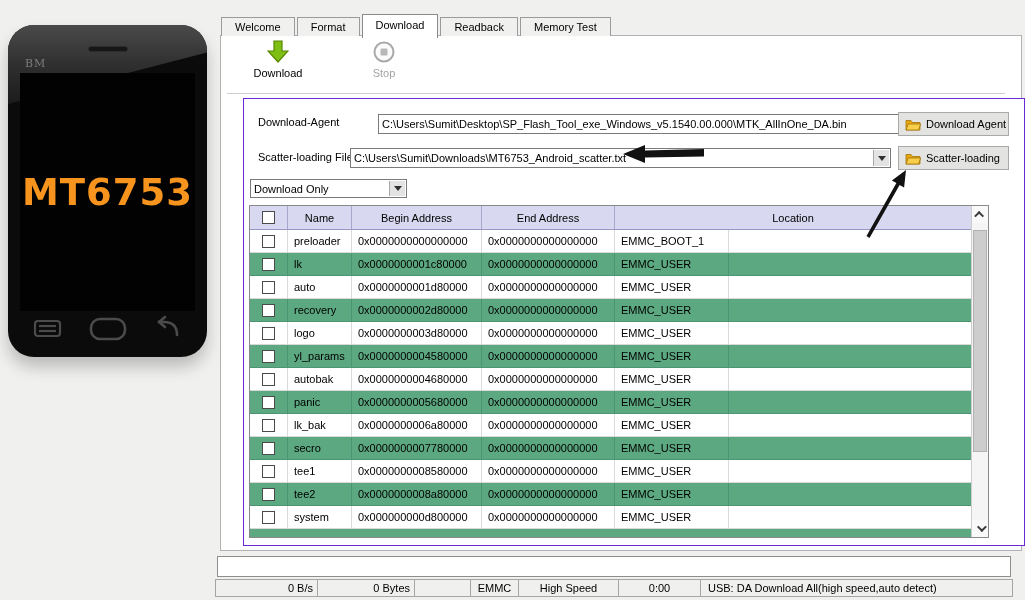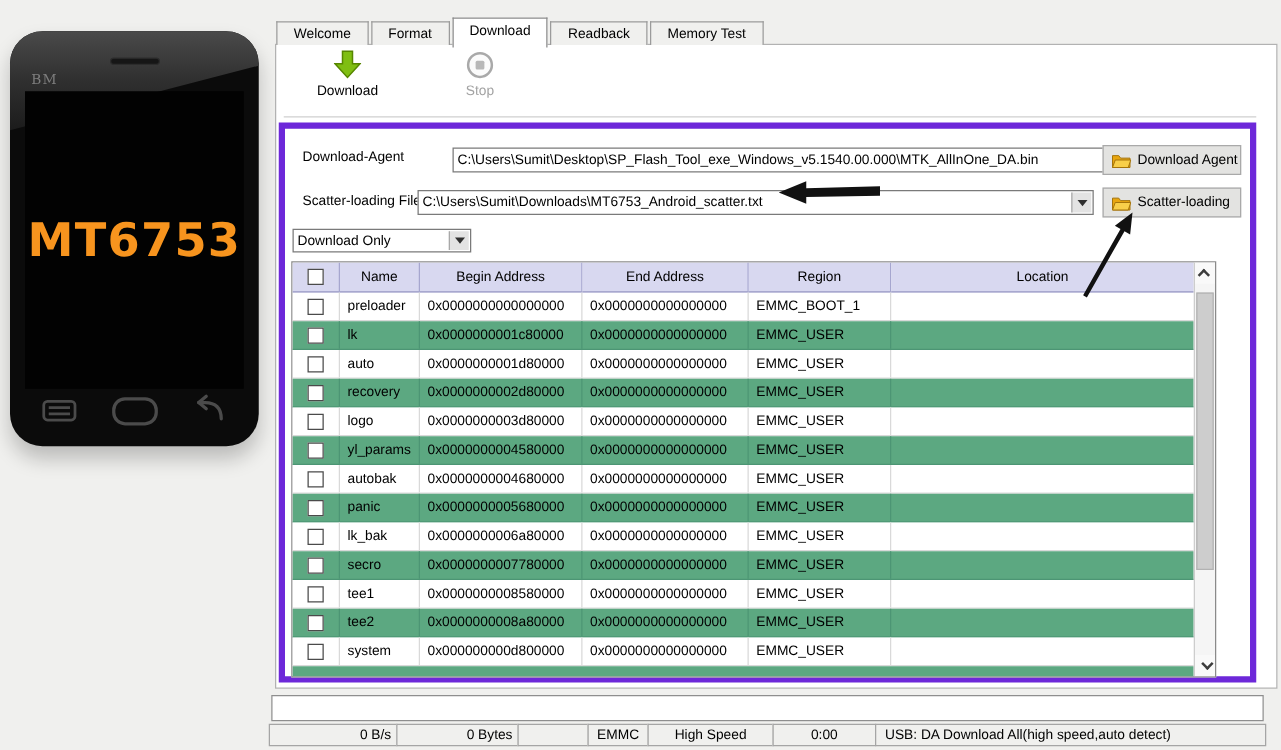--- a/index.html
+++ b/index.html
@@ -36,22 +36,22 @@
            background:#fff; border:1px solid #b2b2b2; }
   .tool-divider { position:absolute; left:6px; top:57px; width:778px; height:1px; background:#cfcfcf; }
   .toolbtn { position:absolute; top:4px; width:70px; height:50px; background:transparent; border:none;
              display:flex; flex-direction:column; align-items:center; gap:2px;
              font-family:"Liberation Sans", sans-serif; font-size:11px; }
   .toolbtn .lbl { margin-top:1px; }
   #btn-download { left:22px; }
   #btn-stop { left:128px; color:#a3a3a3; }
 
   
-  .groupbox { position:absolute; left:2px; top:62px; width:782px; height:448px;
-              border:5px solid #6d28d9; background:#fff; }
+  .groupbox { position:absolute; left:22px; top:62px; width:782px; height:448px;
+              border:1px solid #6d28d9; background:#fff; }
   .flabel { position:absolute; left:14px; height:14px; white-space:nowrap; }
   .field { position:absolute; border:1px solid #7a7a7a; background:#fff; height:20px;
            line-height:18px; padding:0 3px; white-space:nowrap; overflow:hidden; }
   .combo-arrow { position:absolute; right:1px; top:1px; bottom:1px; width:16px; background:#e3e3e3;
            border-left:1px solid #a8a8a8; display:flex; align-items:center; justify-content:center; }
   .tri-down { width:0; height:0; border-left:4px solid transparent; border-right:4px solid transparent;
            border-top:5px solid #303030; }
   .sbtn { position:absolute; width:111px; height:24px; background:#e3e3e1; border:1px solid #a9a9a9;
           display:flex; align-items:center; justify-content:flex-start; gap:5px; padding-left:6px;
           font-family:"Liberation Sans", sans-serif; font-size:11px; }
@@ -193,37 +193,36 @@
         </span>
     </div>
     <button class="sbtn" style="left:654px; top:47px;text-align:right;">
       <svg width="16" height="13" viewBox="0 0 16 13">
         <path d="M1 2.5 h5 l1.5 2 h7.5 v7.5 h-14 z" fill="#e8a60f" stroke="#a5740a" stroke-width="0.8"></path>
         <path d="M1 12 L3.2 6 H15.6 L13.6 12 z" fill="#f8cf4a" stroke="#a5740a" stroke-width="0.8"></path>
       </svg>
       <span>Scatter-loading</span>
     </button>
 
-    <div class="field" style="left:6px; top:80px; width:143px; height:19px;">
+    <div class="field" style="left:6px; top:80px; width:157px; height:19px;">
       <span>Download Only</span>
       <span class="combo-arrow">
           <span class="tri-down"></span>
         </span>
     </div>
 
     <div class="tbl">
       <div class="tbl-inner">
         <div class="thead">
           <div class="th c0">
               <span class="cb"></span>
             </div>
           <div class="th c1">Name</div>
           <div class="th c2">Begin Address</div>
           <div class="th c3">End Address</div>
-          <div class="th c4">Region</div>
           <div class="th c5">Location</div>
         </div>
         <div>
 
             <div class="trow">
               <div class="td c0">
                 <span class="cb"></span>
               </div>
               <div class="td c1">preloader</div>
               <div class="td c2">0x0000000000000000</div>

